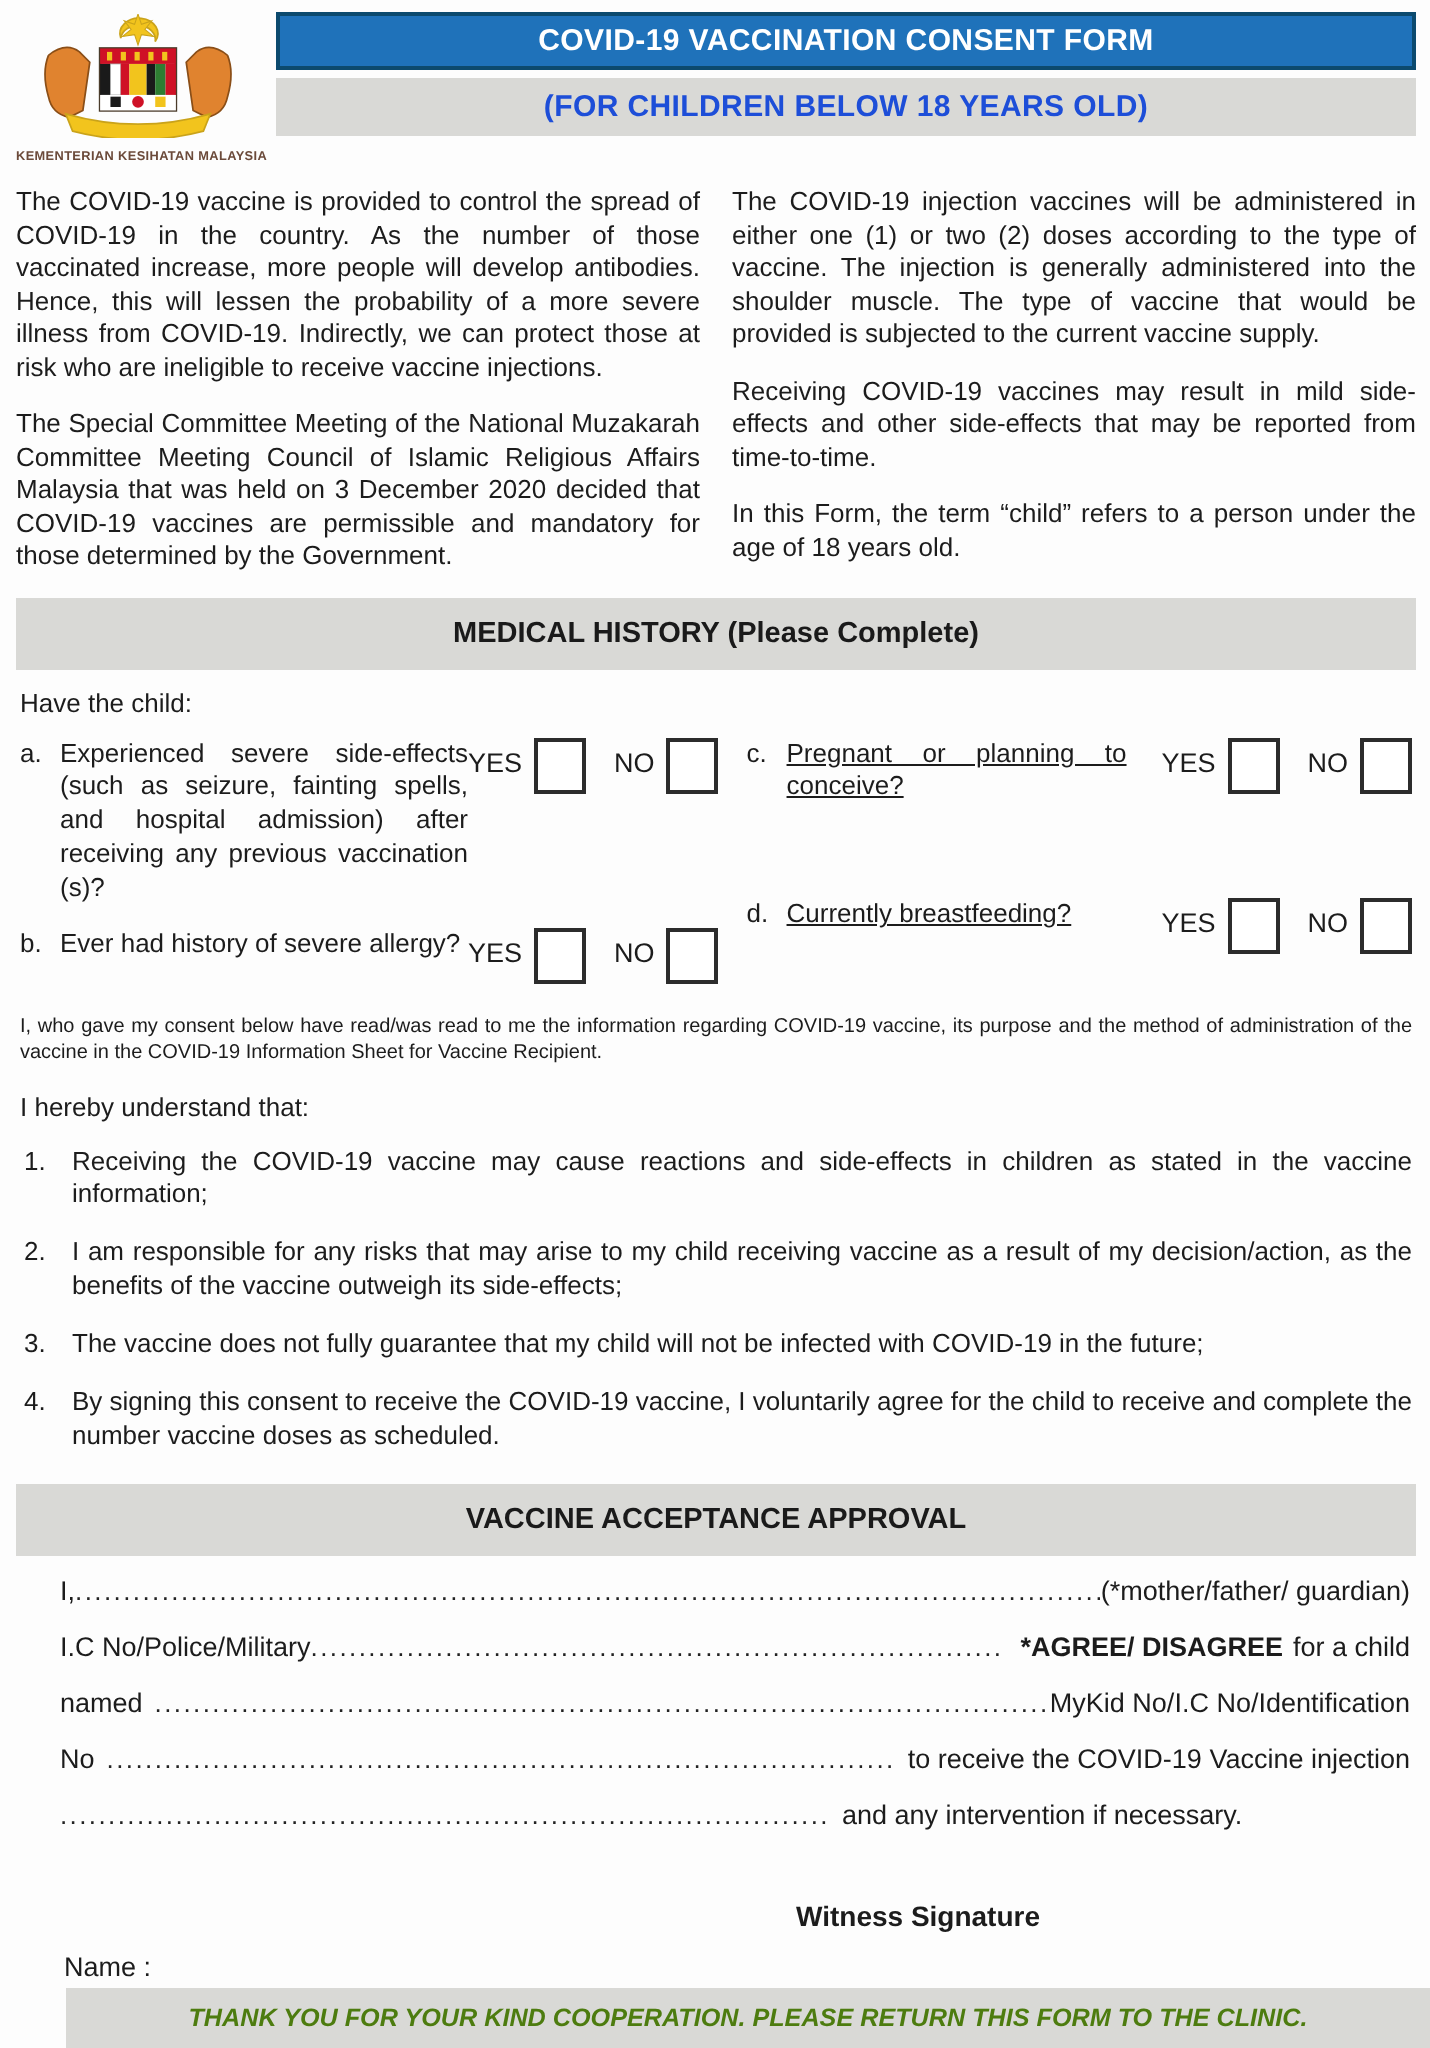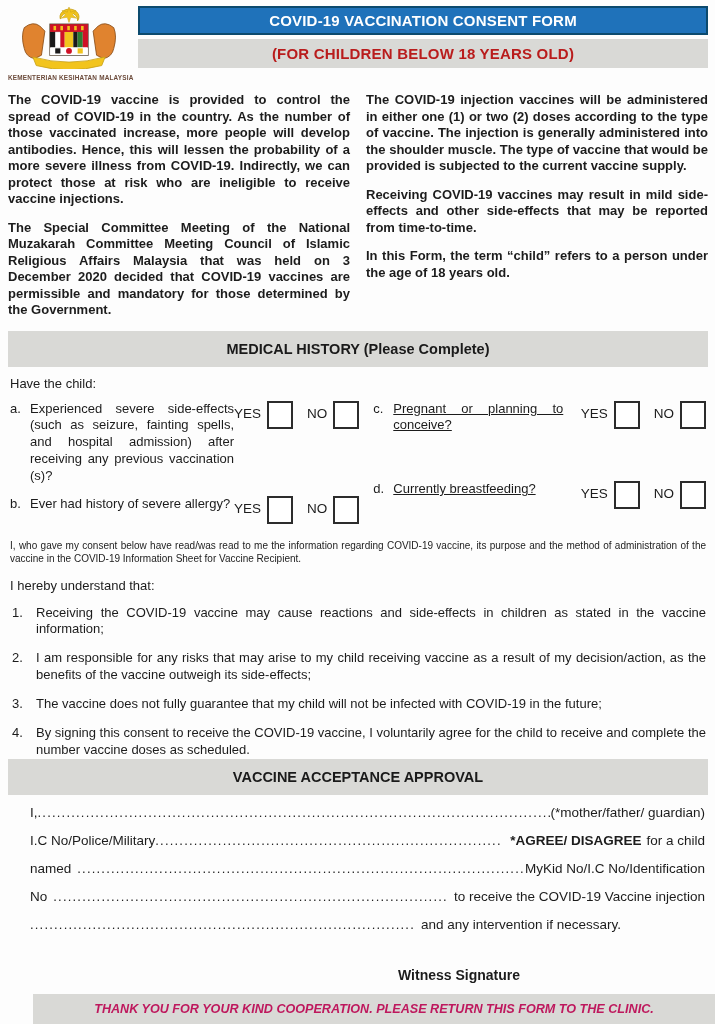--- a/index.html
+++ b/index.html
@@ -16,24 +16,24 @@
   .ministry-name {
     font-size: 6.4px; font-weight: bold; letter-spacing: .2px;
     color: #6b4a3a; margin-top: 1px; white-space: nowrap;
   }
   .banners { flex: 1; margin-left: 8px; padding-top: 1px; }
   .banner {
     height: 29px; display: flex; align-items: center; justify-content: center;
     font-weight: bold; font-size: 15px; letter-spacing: .2px;
   }
   .banner.blue { background: #1f72ba; color: #ffffff; border: 2px solid #0c4a6e; }
-  .banner.gray { background: #d9d9d6; color: #b91c1c; margin-top: 4px; }
-
-  
-  .intro { display: flex; gap: 16px; margin-top: 11px; min-height: 166px; font-weight: bold; }
+  .banner.gray { background: #d9d9d6; color: #1d4ed8; margin-top: 4px; }
+
+  
+  .intro { display: flex; gap: 16px; margin-top: 11px; min-height: 166px; }
   .intro .col { flex: 1; }
   .intro p { font-size: 13px; line-height: 1.27; text-align: justify; margin-bottom: 12px; }
 
   
   .section-banner {
     background: #d9d9d6; height: 36px; display: flex; align-items: center;
     justify-content: center; font-weight: bold; font-size: 14.5px; color: #1a1a1a;
   }
 
   
@@ -54,21 +54,21 @@
 
   
   .consent { margin-top: 16px; padding: 0 2px; }
   .consent .c-intro { font-size: 10px; line-height: 1.28; text-align: justify; }
   .consent .c-lead { font-size: 13px; margin-top: 12px; }
   .c-item { display: flex; margin-top: 12px; }
   .c-num { width: 26px; flex: 0 0 26px; font-size: 13px; padding-left: 2px; }
   .c-text { flex: 1; font-size: 13px; line-height: 1.3; text-align: justify; }
 
   
-  .approval-banner { }
+  .approval-banner { margin-top: 15px; }
   .approval { margin-top: 10px; padding: 0 3px 0 22px; }
   .ap-line { display: flex; align-items: baseline; font-size: 13.5px; height: 28px; }
   .ap-prefix { white-space: nowrap; }
   .ap-suffix { white-space: nowrap; }
   .ap-bold { font-weight: bold; white-space: nowrap; margin: 0 5px 0 8px; }
   .lead-dots { flex: 1 1 auto; overflow: hidden; white-space: nowrap; color: #222; min-width: 20px; }
   .lead-dots::after {
     content: "..................................................................................................................................................................................................";
     letter-spacing: 1.2px; font-size: 13px;
   }
@@ -78,21 +78,21 @@
   
   .signatures { display: flex; margin-top: 22px; padding-left: 24px; }
   .sig-col-l { width: 360px; flex: 0 0 360px; }
   .sig-col-r { flex: 1; padding-left: 6px; }
   .sig-title { font-weight: bold; font-size: 14px; }
   .sig-fields { margin-top: 22px; }
   .sig-field { font-size: 13.5px; line-height: 1.72; white-space: pre; }
   .thanks-banner {
     position: absolute; left: 0; right: 0; bottom: 0; height: 30px;
     background: #d9d9d6; display: flex; align-items: center; justify-content: center;
-    font-weight: bold; font-style: italic; font-size: 12.6px; color: #be185d; margin-left: 33px;
+    font-weight: bold; font-style: italic; font-size: 12.6px; color: #4d7c0f; margin-left: 33px;
   }
 </style>
 </head>
 <body>
 
 <div class="page">
 
   <div class="header">
     <div class="logo-block">
       <span>

